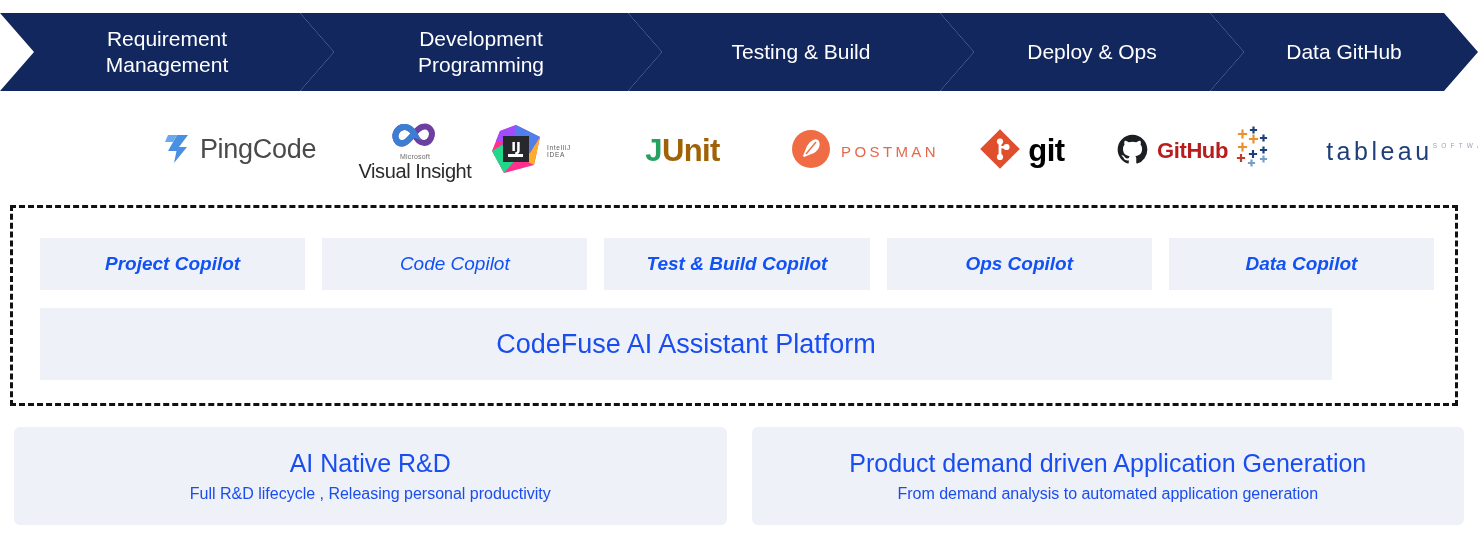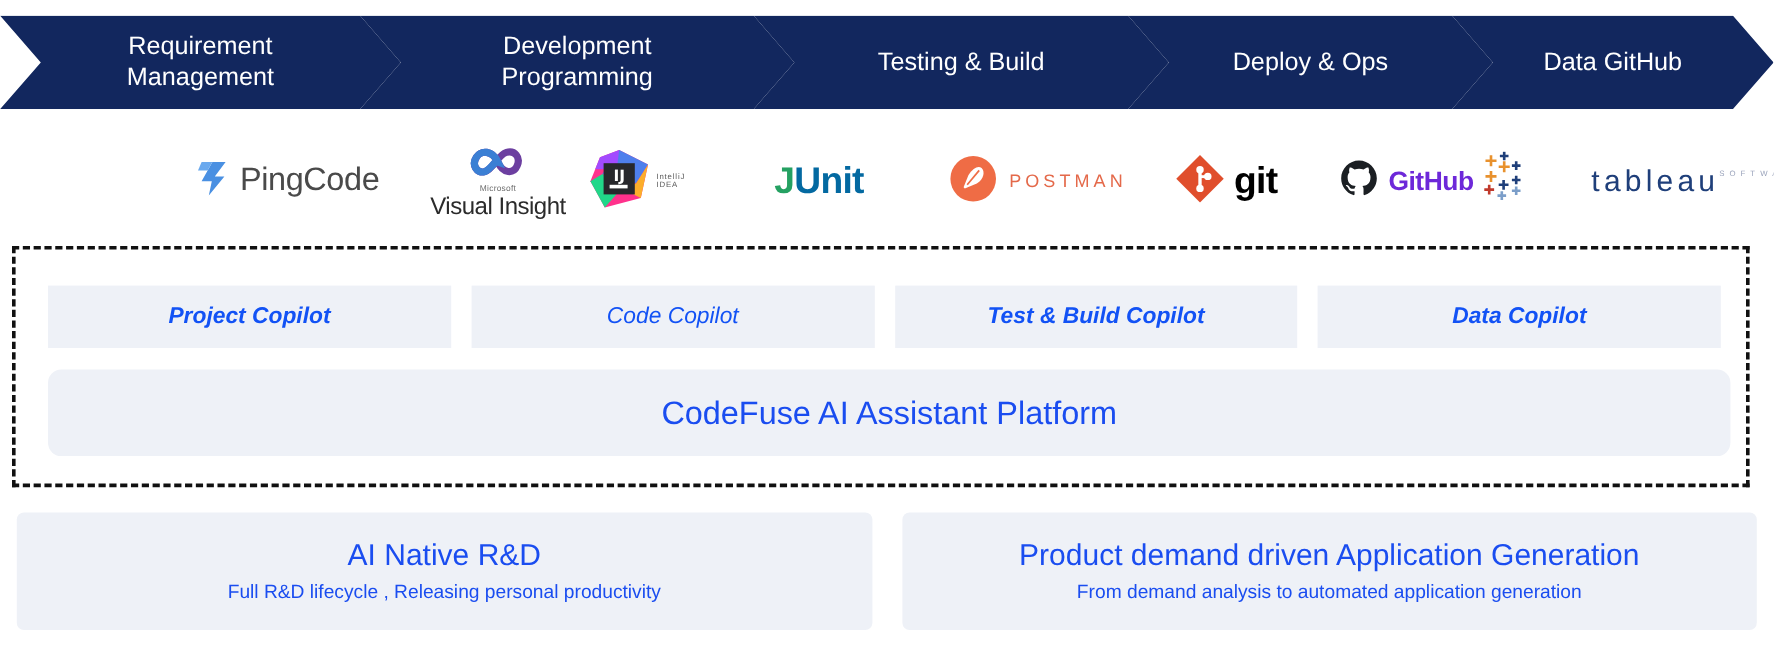--- a/index.html
+++ b/index.html
@@ -51,30 +51,30 @@
   .vs-wrap{display:flex;flex-direction:column;align-items:center;}
   .vs-top{display:flex;align-items:flex-end;gap:4px;}
   .vs-ms{font-size:7px;color:#6d6d6d;letter-spacing:.2px;margin-bottom:1px;}
   .vs-name{font-size:20px;color:#2b2b2b;letter-spacing:-0.4px;line-height:1;}
 
   .ij-wrap{display:flex;flex-direction:row;align-items:center;gap:5px;}
   .ij-cap{font-size:6.5px;color:#5a5a5a;letter-spacing:.7px;}
 
   .junit-txt{font-size:31px;font-weight:bold;letter-spacing:-0.6px;}
   .junit-j{color:#25a162;}
-  .junit-u{color:#0369a1;}
+  .junit-u{color:#a16207;}
 
   .pm-wrap{display:flex;align-items:center;gap:10px;}
   .pm-txt{font-size:15px;color:#e4694a;letter-spacing:3.4px;}
 
   .git-wrap{display:flex;align-items:center;gap:8px;}
   .git-txt{font-size:31px;font-weight:bold;color:#000000;letter-spacing:-0.5px;}
 
   .gh-wrap{display:flex;align-items:center;gap:9px;}
-  .gh-txt{font-size:22px;font-weight:bold;color:#6d28d9;letter-spacing:-0.4px;}
+  .gh-txt{font-size:22px;font-weight:bold;color:#b91c1c;letter-spacing:-0.4px;}
 
   .tb-wrap{display:flex;align-items:center;gap:9px;}
   .tb-txtcol{display:flex;flex-direction:row;margin-left:41px;}
   .tb-name{font-size:25px;color:#1f3f7a;letter-spacing:3.5px;line-height:1;}
   .tb-sub{font-size:6.5px;color:#9aa3bb;letter-spacing:4.2px;margin-top:3px;}
 
   
   .dashed{
     position:absolute;left:10px;top:205px;width:1448px;height:201px;
     border:3px dashed #111111;box-sizing:border-box;
@@ -83,22 +83,22 @@
     position:absolute;left:27px;top:30px;width:1394px;height:52px;
     display:flex;gap:17px;
   }
   .copilot{
     flex:1;background:#eef1f7;
     display:flex;align-items:center;justify-content:center;
     color:#1252f5;font-size:19px;font-style:italic;
   }
   .copilot.bold{font-weight:bold;}
   .platform{
-    position:absolute;left:27px;top:100px;width:1402px;height:72px;
-    background:#eef1f7;border-radius:11px;
+    position:absolute;left:27px;top:100px;width:1292px;height:72px;
+    background:#eef1f7;border-radius:1px;
     display:flex;align-items:center;justify-content:center;
     color:#1a4df0;font-size:27px;text-align:center;
   }
 
   
   .bottom{
     position:absolute;left:14px;top:427px;width:1450px;height:98px;
     display:flex;gap:25px;
   }
   .panel{
@@ -283,20 +283,23 @@
     <div class="copilot bold">
       <span>Project Copilot</span>
     </div>
     <div class="copilot">
       <span>Code Copilot</span>
     </div>
     <div class="copilot bold">
       <span>Test &amp; Build Copilot</span>
     </div>
     <div class="copilot bold">
+      <span>Ops Copilot</span>
+    </div>
+    <div class="copilot bold">
       <span>Data Copilot</span>
     </div>
   </div>
 
   <div class="platform">
     <span>CodeFuse AI Assistant Platform</span>
   </div>
 </div>
 
 <div class="bottom">

